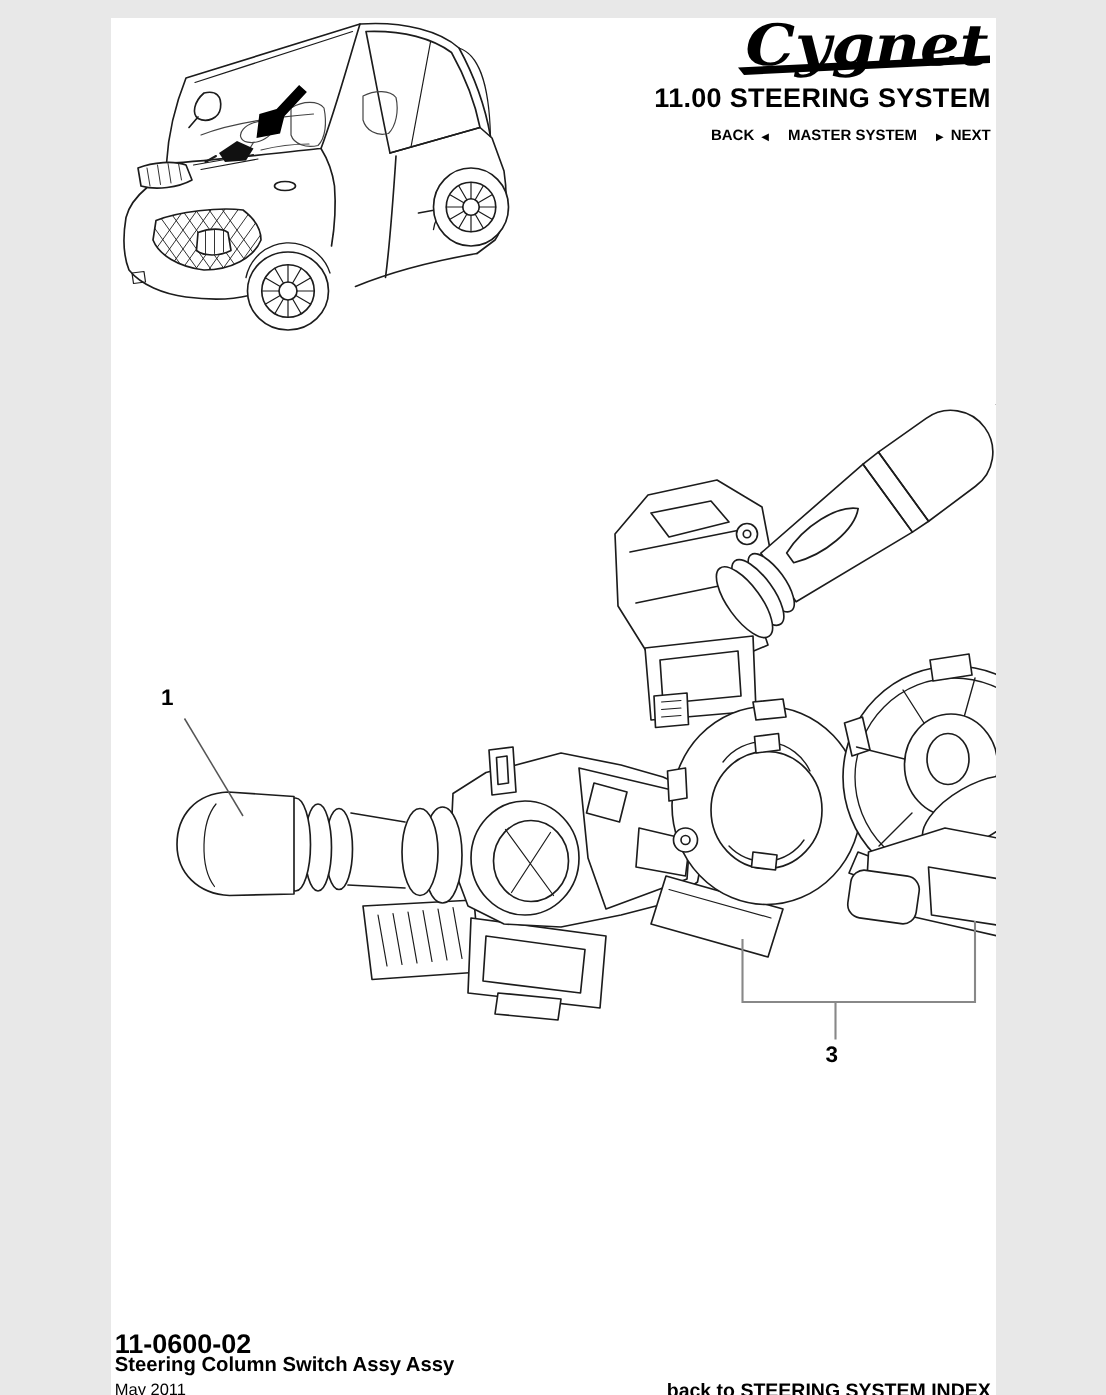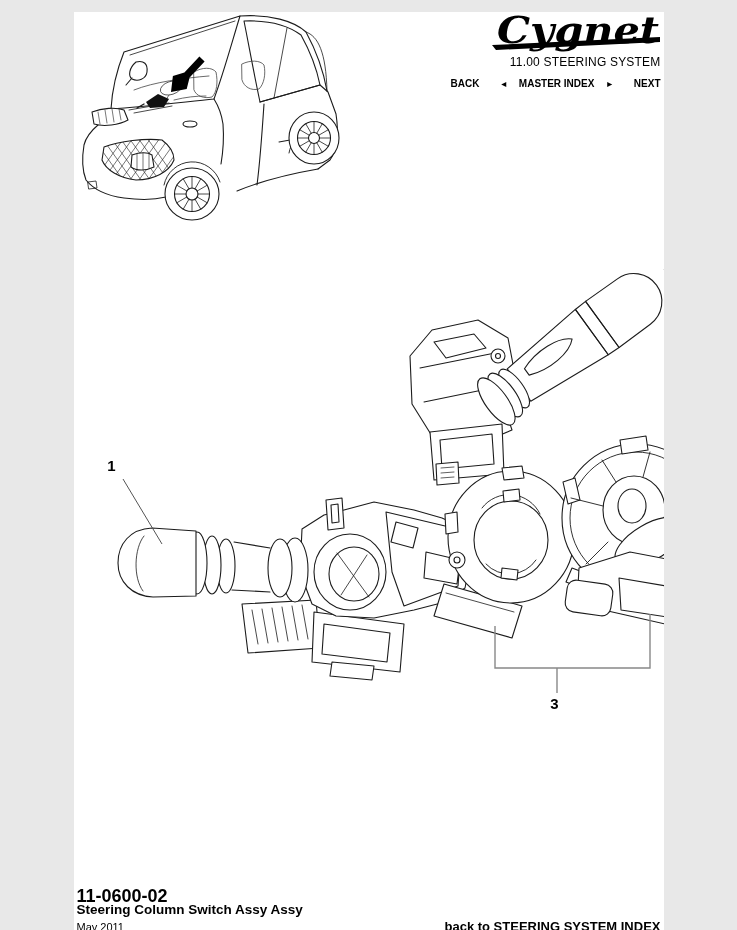--- a/index.html
+++ b/index.html
@@ -3,24 +3,24 @@
 <meta charset="utf-8">
 <style>
   html,body{margin:0;padding:0;background:#e8e8e8;}
   .page{position:relative;width:590px;height:930px;background:#ffffff;margin:12px auto;
         font-family:"Liberation Sans",sans-serif;color:#000;overflow:hidden;}
   .art{position:absolute;left:0;top:0;pointer-events:none;}
 
   
   .header{position:absolute;top:2px;right:3px;text-align:right;}
   .logo-svg{display:block;margin-left:auto;}
-  .section-title{font-size:12px;font-weight:normal;letter-spacing:.2px;margin-top:3px;}
+  .section-title{font-size:18px;font-weight:bold;letter-spacing:.2px;margin-top:3px;}
   .nav{margin-top:9px;font-size:10px;font-weight:bold;display:flex;justify-content:flex-end;
        gap:11px;align-items:center;}
-  .nav-link{display:flex;gap:20px;align-items:center;cursor:pointer;}
+  .nav-link{display:flex;gap:3px;align-items:center;cursor:pointer;}
   .arr{font-size:8.5px;line-height:1;position:relative;top:.5px;}
 
   
   .callout{position:absolute;font-size:15px;font-weight:bold;width:16px;text-align:center;line-height:1;}
   #callout-1{left:30px;top:446px;}
   #callout-2{left:610px;top:200px;}
   #callout-3{left:473px;top:684px;}
 
   
   .doc-number{position:absolute;left:3px;top:874px;font-size:18px;font-weight:bold;}
@@ -224,21 +224,21 @@
     <svg class="logo-svg" width="175" height="38" viewBox="0 0 175 38">
       <polygon points="6,31 174,23 174,28 10,36" fill="#000"></polygon>
       <text x="173" y="29" text-anchor="end" font-family="DejaVu Serif, serif" font-style="italic" font-weight="bold" font-size="38" textLength="162" lengthAdjust="spacingAndGlyphs" fill="#000">Cygnet</text>
     </svg>
     <div class="section-title">11.00 STEERING SYSTEM</div>
     <div class="nav">
       <span class="nav-link">
         <span>BACK</span>
         <span class="arr">◄</span>
       </span>
-      <span class="nav-link">MASTER INDEX</span>
+      <span class="nav-link">MASTER SYSTEM</span>
       <span class="nav-link">
         <span class="arr">►</span>
         <span>NEXT</span>
       </span>
     </div>
   </div>
 
   <div class="callout" id="callout-1">1</div>
   <div class="callout" id="callout-2">2</div>
   <div class="callout" id="callout-3">3</div>

